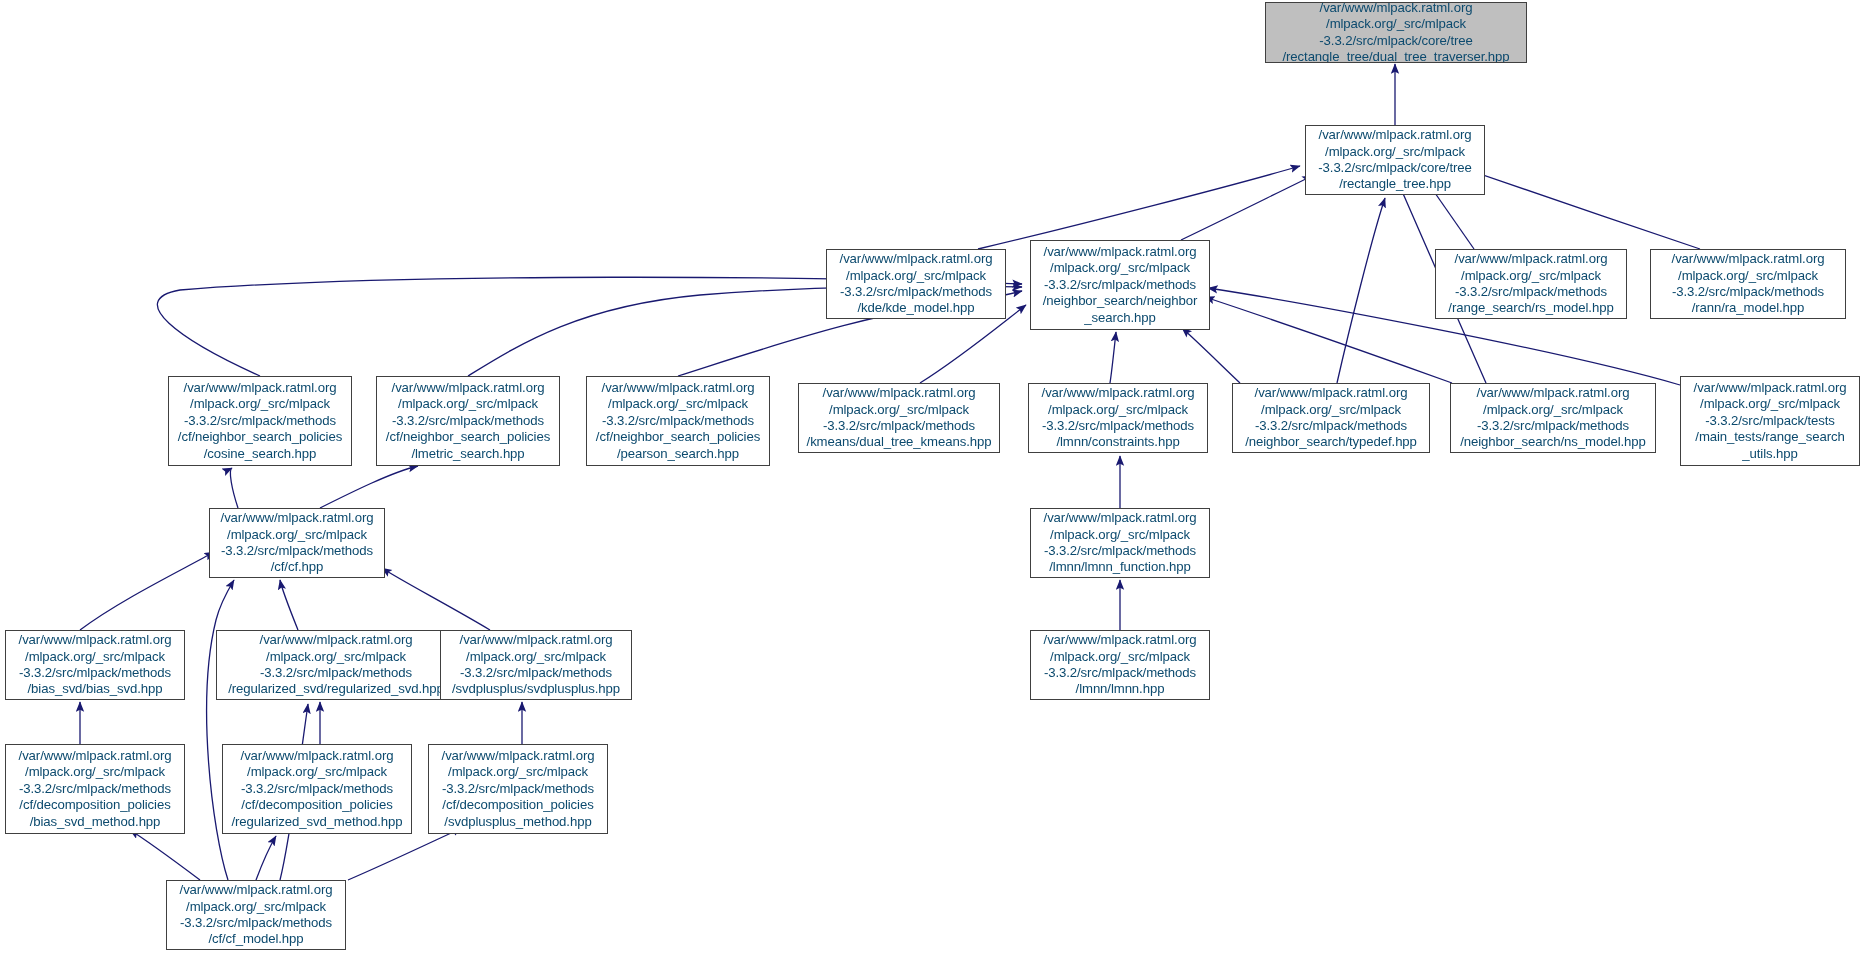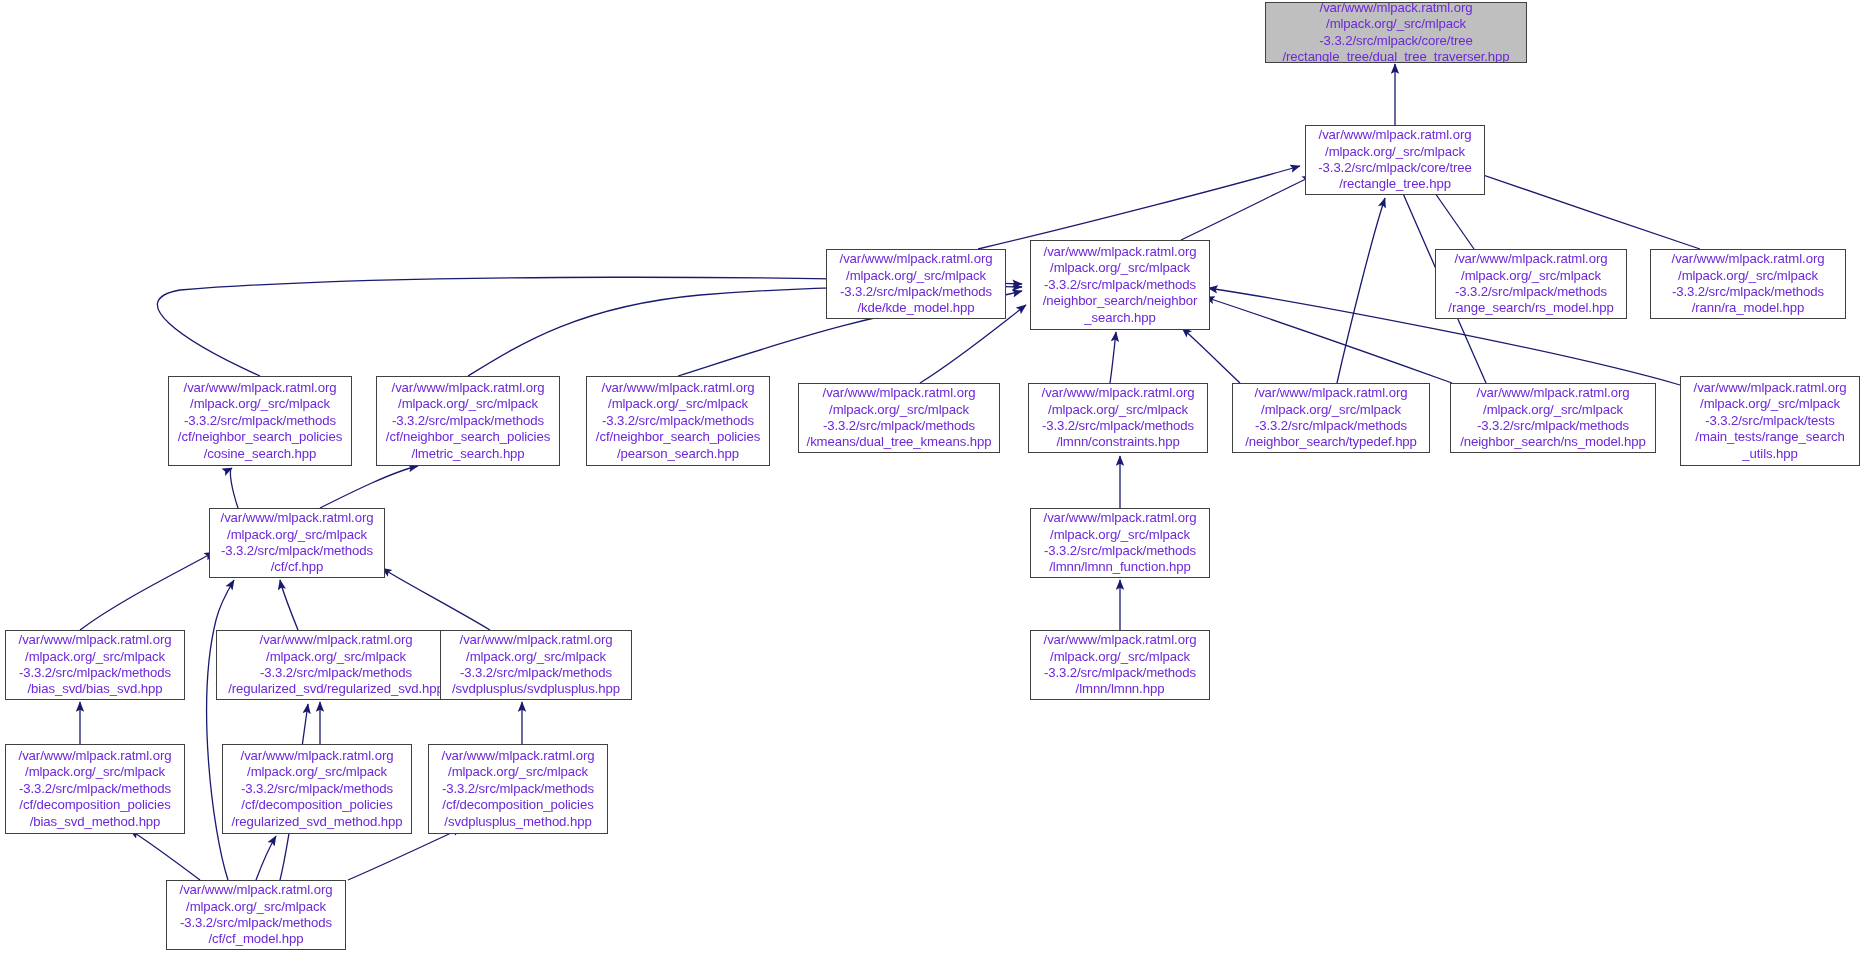--- a/index.html
+++ b/index.html
@@ -20,21 +20,21 @@
     top: 0;
     width: 1865px;
     height: 956px;
     pointer-events: none;
   }
   .node {
     position: absolute;
     box-sizing: border-box;
     border: 1px solid #404040;
     background: #ffffff;
-    color: #6d28d9;
+    color: #0c4a6e;
     font-size: 13.2px;
     line-height: 16.4px;
     text-align: center;
     display: flex;
     align-items: center;
     justify-content: center;
     white-space: pre;
     overflow: hidden;
     letter-spacing: -0.1px;
   }

